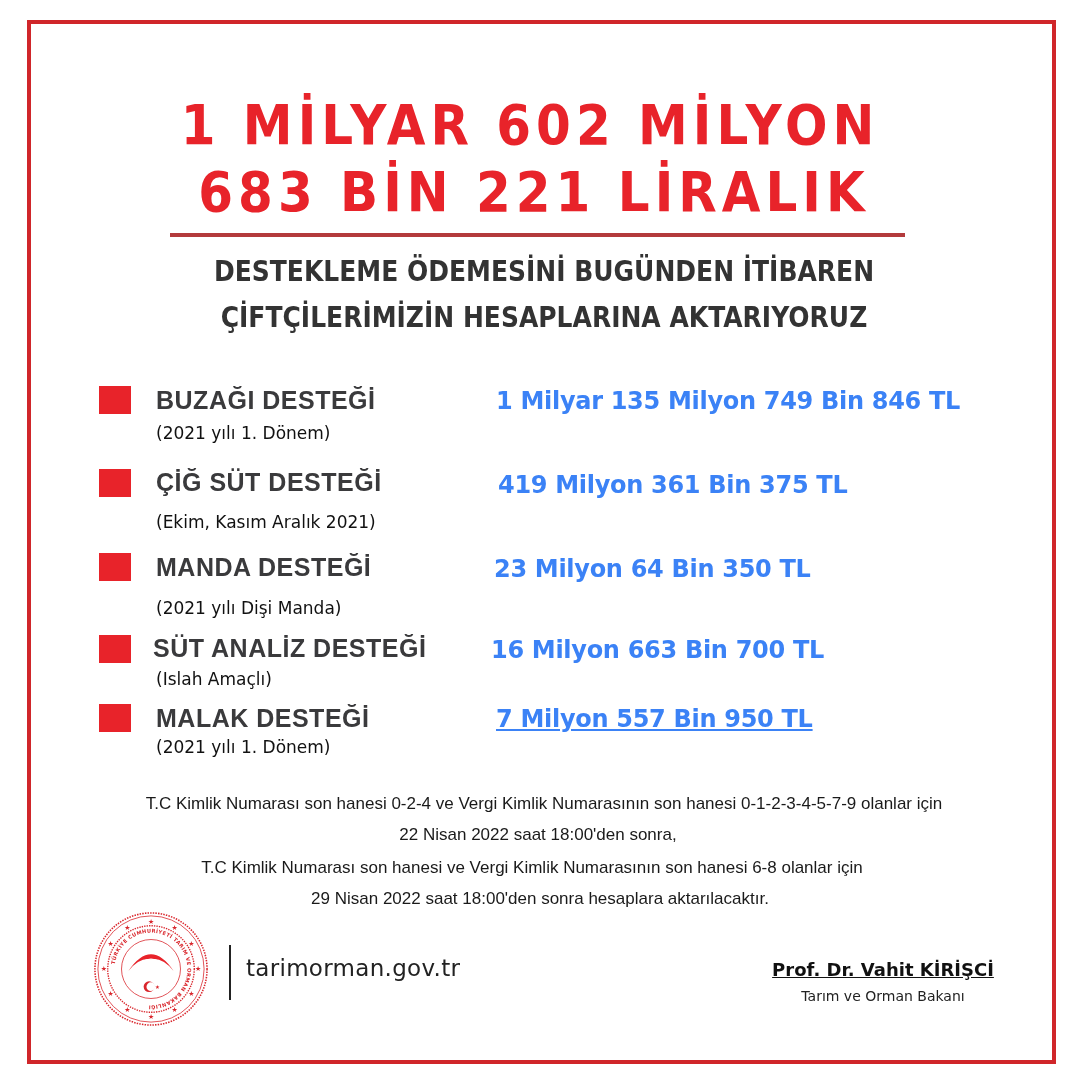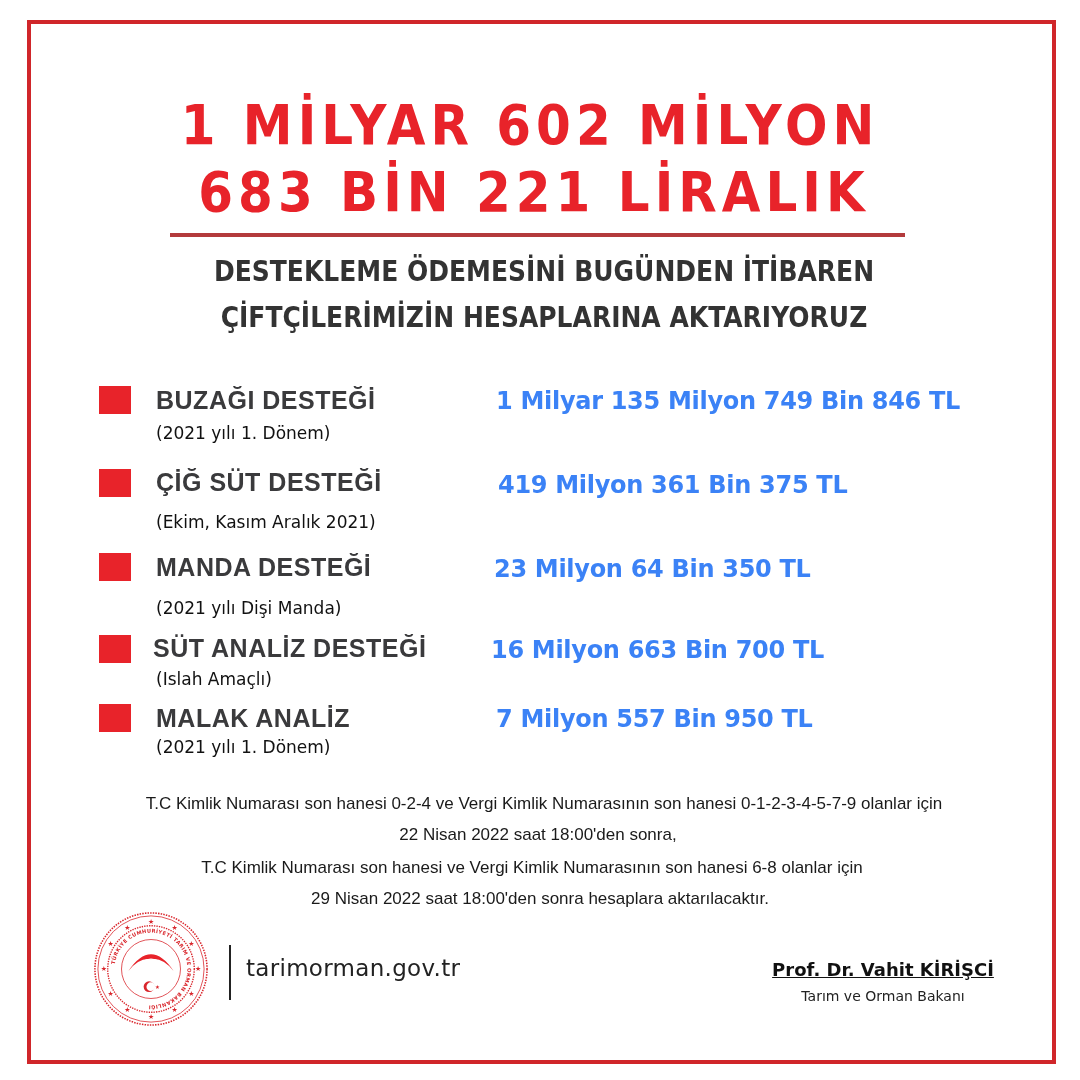--- a/index.html
+++ b/index.html
@@ -100,23 +100,23 @@
 <div class="item-title" style="left:156px; top:555px;">MANDA DESTEĞİ</div>
 <div class="item-sub" style="left:156px; top:600px;">(2021 yılı Dişi Manda)</div>
 <div class="amount" style="left:494px; top:557px;">23 Milyon 64 Bin 350 TL</div>
 
 <div class="bullet" style="top:635px;"></div>
 <div class="item-title" style="left:153px; top:636px;">SÜT ANALİZ DESTEĞİ</div>
 <div class="item-sub" style="left:156px; top:671px;">(Islah Amaçlı)</div>
 <div class="amount" style="left:491px; top:638px;">16 Milyon 663 Bin 700 TL</div>
 
 <div class="bullet" style="top:704px;"></div>
-<div class="item-title" style="left:156px; top:706px;">MALAK ANALİZ</div>
+<div class="item-title" style="left:156px; top:706px;">MALAK DESTEĞİ</div>
 <div class="item-sub" style="left:156px; top:739px;">(2021 yılı 1. Dönem)</div>
-<div class="amount" style="left:496px; top:707px;">7 Milyon 557 Bin 950 TL</div>
+<div class="amount" style="left:496px; top:707px;text-decoration:underline;">7 Milyon 557 Bin 950 TL</div>
 
 <div class="footer-line" style="top:795px; left:4px;">T.C Kimlik Numarası son hanesi 0-2-4 ve  Vergi Kimlik Numarasının son hanesi 0-1-2-3-4-5-7-9 olanlar için</div>
 <div class="footer-line" style="top:826px; left:-2px;">22 Nisan 2022 saat 18:00'den sonra,</div>
 <div class="footer-line" style="top:859px; left:-8px;">T.C Kimlik Numarası son hanesi  ve Vergi Kimlik Numarasının son hanesi 6-8 olanlar için</div>
 <div class="footer-line" style="top:890px; left:0px;">29 Nisan 2022 saat 18:00'den sonra hesaplara aktarılacaktır.</div>
 
 <svg class="logo" viewBox="0 0 120 120">
   <defs>
     <path id="ringPath" d="M60,60 m-37,0 a37,37 0 1,1 74,0 a37,37 0 1,1 -74,0"></path>
   </defs>

